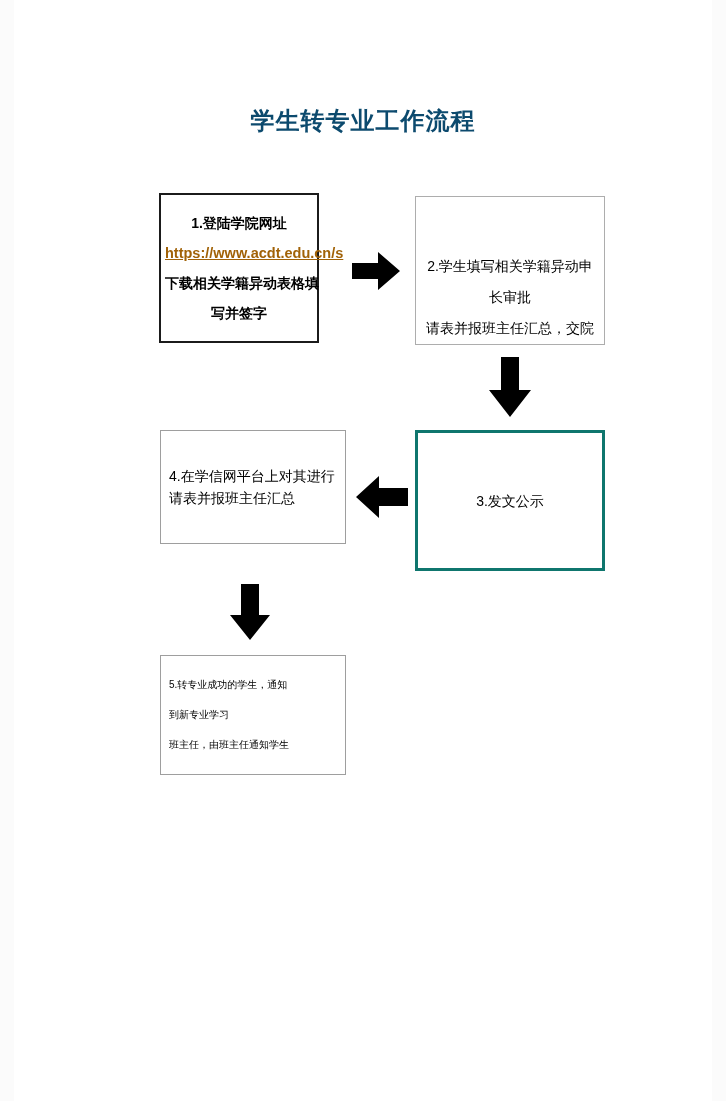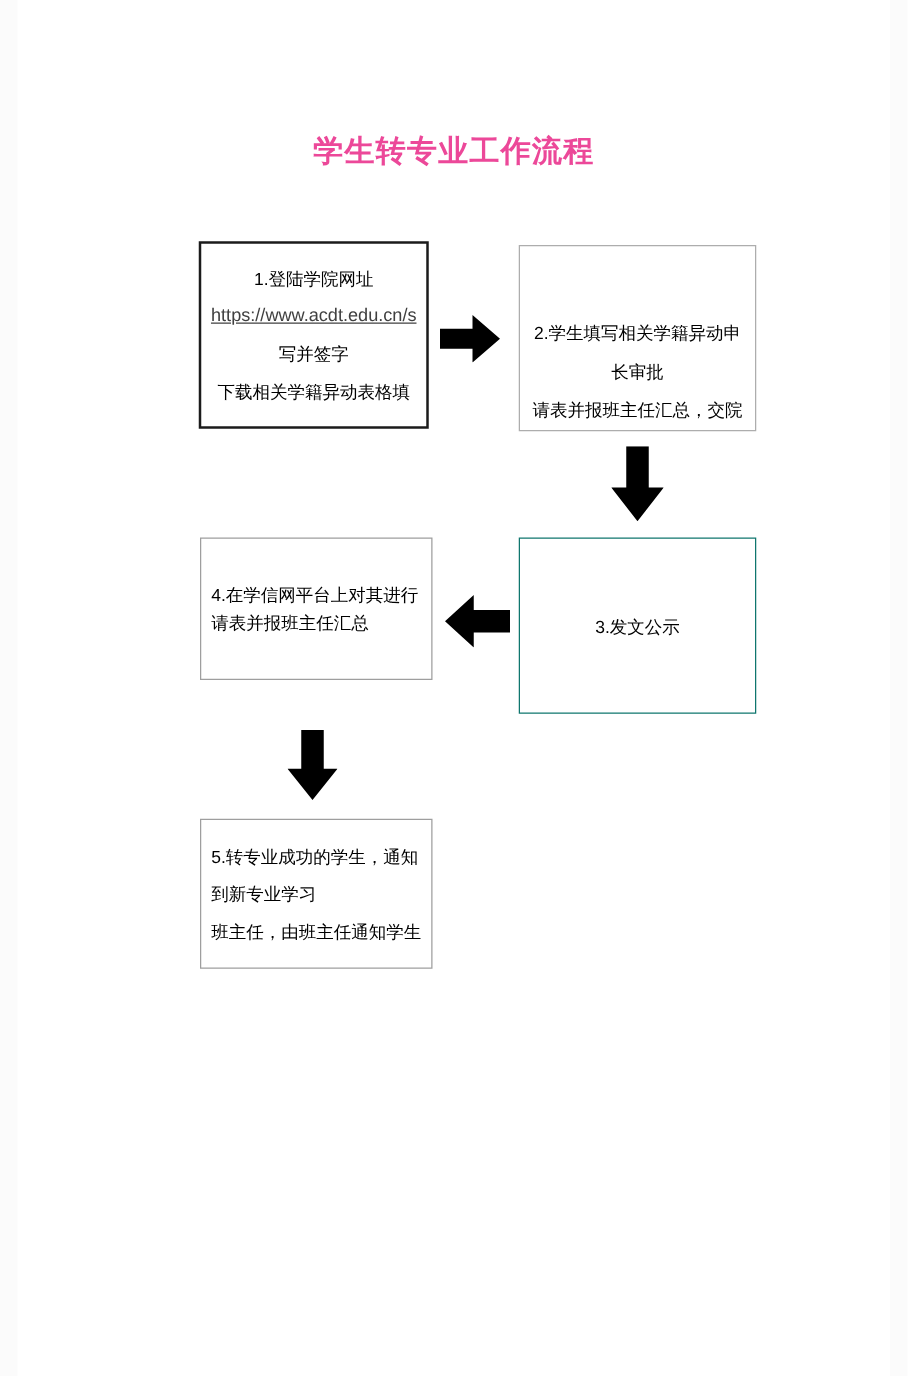--- a/index.html
+++ b/index.html
@@ -36,50 +36,51 @@
 
   #flow-title {
     position: absolute;
     left: 0;
     top: 105px;
     width: 726px;
     text-align: center;
     font-size: 24px;
     font-weight: bold;
     letter-spacing: 1px;
-    color: #ec4899;
+    color: #0c4a6e;
   }
 
   .node {
     position: absolute;
     background: #ffffff;
     box-sizing: border-box;
     display: flex;
     flex-direction: column;
     justify-content: center;
   }
   .node .line {
     display: block;
     white-space: nowrap;
   }
 
   
   #node-1 {
     left: 159px;
     top: 193px;
-    width: 184px;
+    width: 160px;
     height: 150px;
     border: 2px solid #1b1b1b;
     text-align: center;
     font-size: 14px;
     line-height: 30px;
     padding: 0 4px;
+    font-weight: bold;
   }
   #node-1 .url {
-    color: #404040;
+    color: #a16207;
     text-decoration: underline;
     font-size: 14.5px;
   }
 
   
   #node-2 {
     left: 415px;
     top: 196px;
     width: 190px;
     height: 149px;
@@ -90,21 +91,21 @@
     padding: 0 5px;
     justify-content: flex-end;
   }
 
   
   #node-3 {
     left: 415px;
     top: 430px;
     width: 190px;
     height: 141px;
-    border: 1px solid #0f766e;
+    border: 3px solid #0f766e;
     text-align: center;
     font-size: 14px;
     line-height: 24px;
   }
 
   
   #node-4 {
     left: 160px;
     top: 430px;
     width: 186px;
@@ -117,21 +118,21 @@
   }
 
   
   #node-5 {
     left: 160px;
     top: 655px;
     width: 186px;
     height: 120px;
     border: 1px solid #9e9e9e;
     text-align: left;
-    font-size: 14px;
+    font-size: 10px;
     line-height: 30px;
     padding: 0 8px;
   }
 
   .arrow { position: absolute; }
   .arrow svg { display: block; }
 
   #arrow-1-2 { left: 352px; top: 252px; }
   #arrow-2-3 { left: 489px; top: 357px; }
   #arrow-3-4 { left: 356px; top: 476px; }
@@ -143,22 +144,22 @@
 <div id="page">
 
   <div class="edge-tint left"></div>
   <div class="edge-tint right"></div>
 
   <div id="flow-title">学生转专业工作流程</div>
 
   <div class="node" id="node-1">
     <span class="line">1.登陆学院网址</span>
     <span class="line url">https://www.acdt.edu.cn/s</span>
+    <span class="line">下载相关学籍异动表格填</span>
     <span class="line">写并签字</span>
-    <span class="line">下载相关学籍异动表格填</span>
   </div>
 
   <div class="arrow" id="arrow-1-2">
     <svg width="48" height="38" viewBox="0 0 48 38" aria-hidden="true">
       <polygon points="0,11 26,11 26,0 48,19 26,38 26,27 0,27" fill="#000000"></polygon>
     </svg>
   </div>
 
   <div class="node" id="node-2">
     <span class="line">2.学生填写相关学籍异动申</span>

